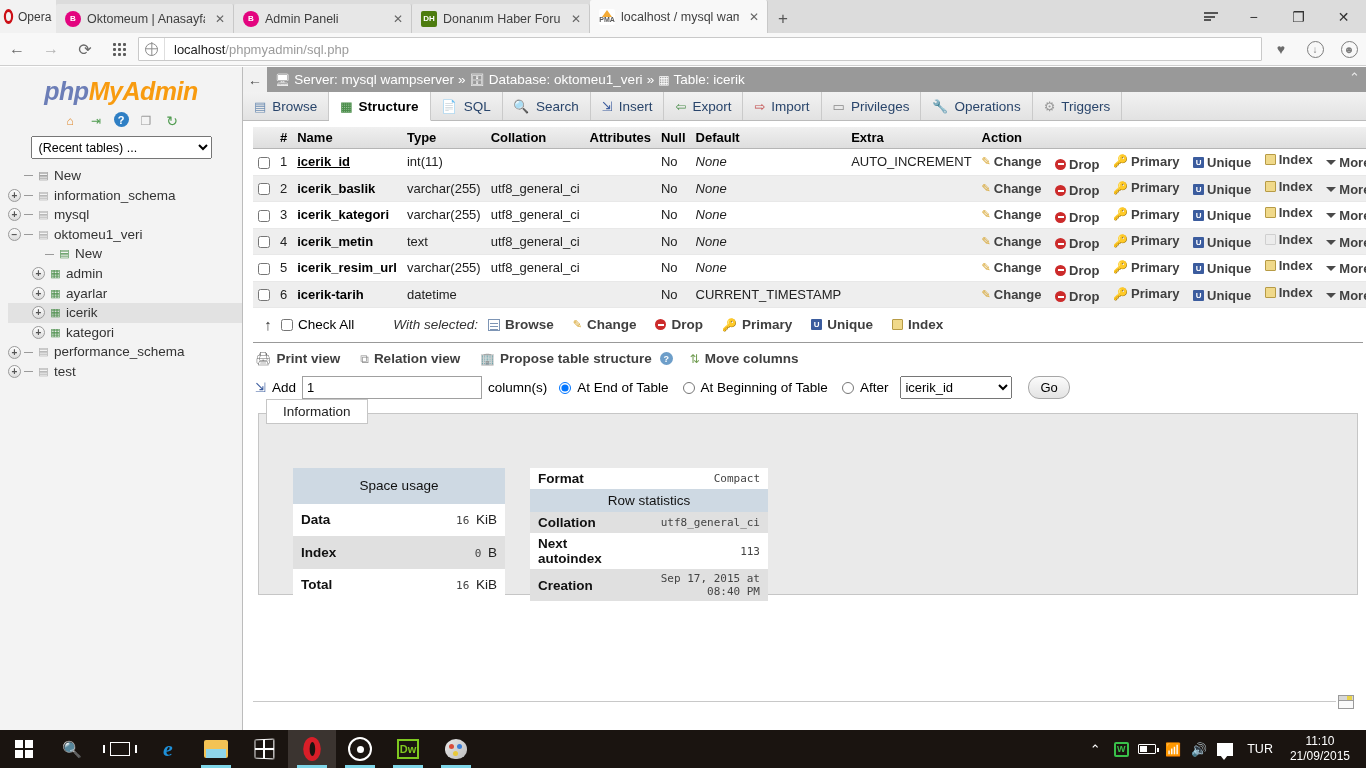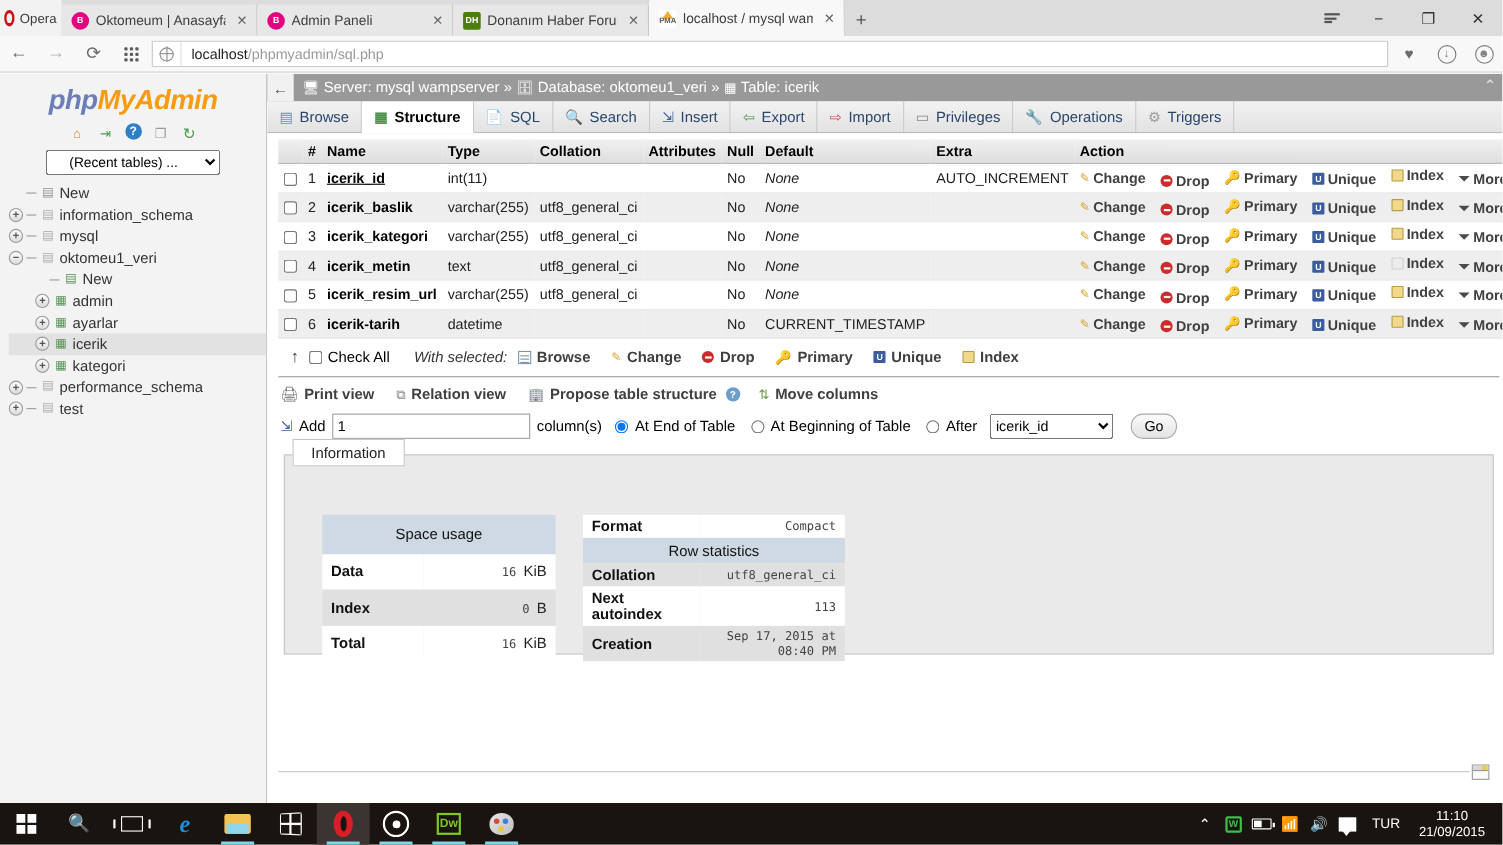--- a/index.html
+++ b/index.html
@@ -149,22 +149,22 @@
   }
   .ico-home { color: #e08a2e; }
   .ico-exit { color: #4f9b4f; }
   .ico-help {
     background: #2f7fc4; color: #fff; border-radius: 50%;
     font-size: 11px; font-weight: bold; width: 15px; height: 15px;
   }
   .ico-doc  { color: #9a9a9a; }
   .ico-reload { color: #4f9b4f; font-size: 14px; }
   .recent-select {
-    display: block; margin: 0 auto 7px; width: 158px; height: 23px;
-    font-size: 12.5px; padding: 1px 16px; font-family: "Liberation Sans", sans-serif;
+    display: block; margin: 0 auto 7px; width: 181px; height: 23px;
+    font-size: 12.5px; padding: 1px 3px; font-family: "Liberation Sans", sans-serif;
   }
   .tree { padding-left: 8px; font-size: 13.5px; line-height: 19.6px; }
   .tree-row {
     display: flex; align-items: center; height: 19.6px; gap: 3px;
     white-space: nowrap; cursor: pointer;
   }
   .tree-row.sel { background: #e2e2e2; }
   .t-indent { display: inline-block; }
   .expander {
     width: 13px; height: 13px; flex: 0 0 13px; border: 1px solid #9a9a9a;
@@ -275,21 +275,21 @@
   }
 
   
   .wsbar {
     display: flex; align-items: center; gap: 0; font-size: 13.5px;
     padding: 8px 0 9px 2px; border-bottom: 1px solid #999; width: 1110px;
   }
   .ws-arrow {
     width: 26px; color: #3a3a3a; font-size: 15px; text-align: center;
   }
-  .ws-chk { display: flex; align-items: center; gap: 5px; margin-right: 22px; }
+  .ws-chk { display: flex; align-items: center; gap: 5px; margin-right: 39px; }
   .ws-label { font-style: italic; color: #333; margin-right: 10px; }
   .ws-item { display: inline-flex; align-items: center; gap: 5px; margin-right: 16px; }
   .i-browse {
     width: 12px; height: 12px; border: 1px solid #7d95b5; background: #fff;
     display: inline-block; position: relative;
   }
   .i-browse::after {
     content: ""; position: absolute; left: 1px; right: 1px; top: 3px;
     height: 1px; background: #7d95b5;
     box-shadow: 0 3px 0 #7d95b5, 0 6px 0 #7d95b5;

